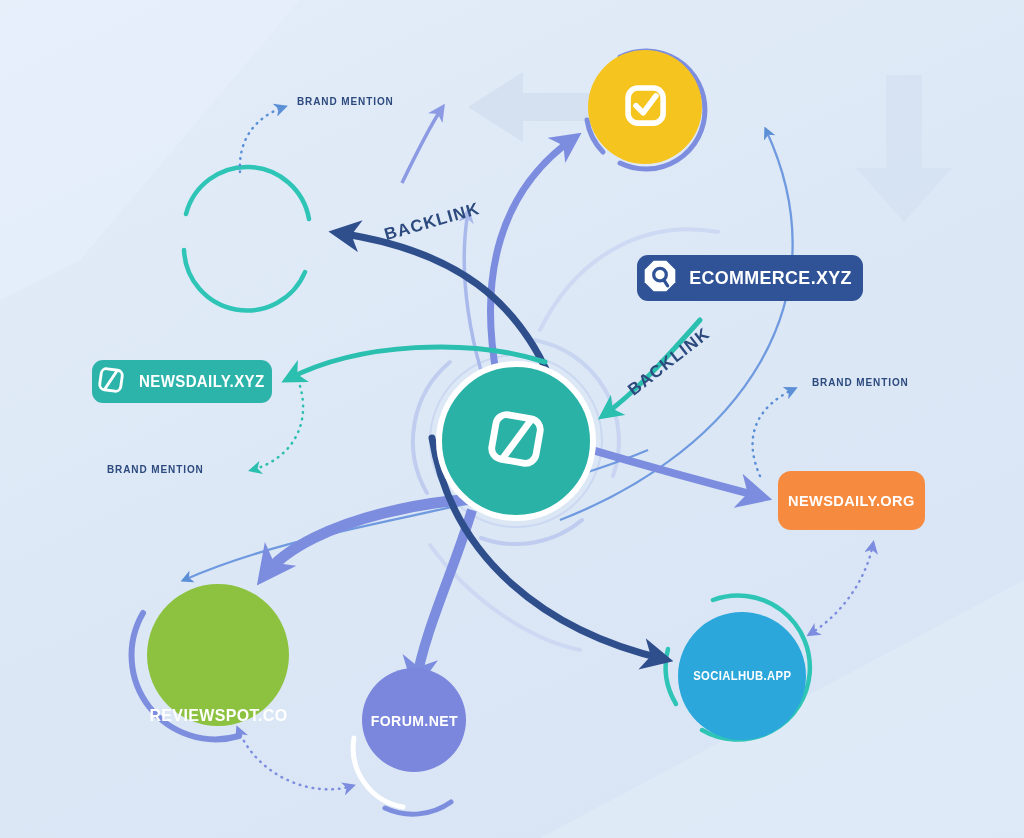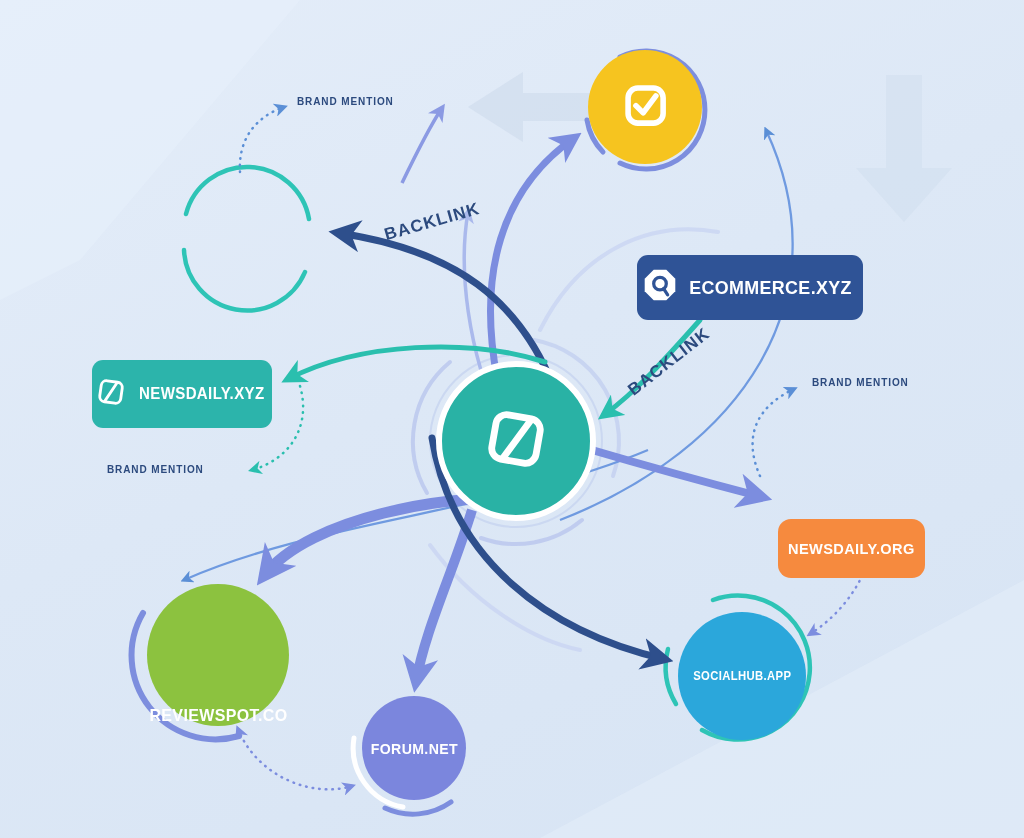--- a/index.html
+++ b/index.html
@@ -13,25 +13,25 @@
         color:#fff;font-weight:bold;text-align:center;box-sizing:border-box;}
   .circle{border-radius:50%;}
   .pill{border-radius:11px;}
   .node .lbl{letter-spacing:.4px;transform:scaleX(.94);white-space:nowrap;}
   .edge-label{position:absolute;color:#2c4a7e;font-weight:bold;font-size:10px;
         letter-spacing:.9px;white-space:nowrap;}
   .backlink{font-size:17px;letter-spacing:1.2px;}
   #n-blog{left:192px;top:175px;width:116px;height:116px;background:#2d4d8c;font-size:17px;}
   #n-check{left:588px;top:50px;width:114px;height:114px;background:#f6c41f;}
   #n-center{left:436px;top:361px;width:160px;height:160px;background:#29b2a5;border:6px solid #fff;}
-  #n-ecom{left:637px;top:255px;width:226px;height:65px;background:#2f5396;font-size:19px;gap:6px;}
-  #n-ndx{left:92px;top:360px;width:180px;height:68px;background:#2cb4ab;font-size:16px;gap:9px;}
-  #n-ndo{left:778px;top:471px;width:147px;height:59px;background:#f68a3e;font-size:15.5px;border-radius:13px;margin-top:48px;}
+  #n-ecom{left:637px;top:255px;width:226px;height:46px;background:#2f5396;font-size:19px;gap:6px;}
+  #n-ndx{left:92px;top:360px;width:180px;height:43px;background:#2cb4ab;font-size:16px;gap:9px;}
+  #n-ndo{left:778px;top:471px;width:147px;height:59px;background:#f68a3e;font-size:15.5px;border-radius:13px;}
   #n-rev{left:147px;top:584px;width:142px;height:142px;background:#8cc23f;font-size:17px;align-items:flex-end;}
-  #n-forum{left:362px;top:696px;width:104px;height:104px;background:#7b86dd;font-size:15px;}
+  #n-forum{left:362px;top:668px;width:104px;height:104px;background:#7b86dd;font-size:15px;}
   #n-social{left:678px;top:612px;width:128px;height:128px;background:#2ba7db;font-size:12px;}
   #lab-bm-top{left:297px;top:96px;}
   #lab-bm-left{left:107px;top:464px;}
   #lab-bm-right{left:812px;top:377px;}
   #lab-bl-top{left:383px;top:212px;transform:rotate(-16deg);}
   #lab-bl-right{left:620px;top:352px;transform:rotate(-38deg);}
 </style>
 </head>
 <body>
 

